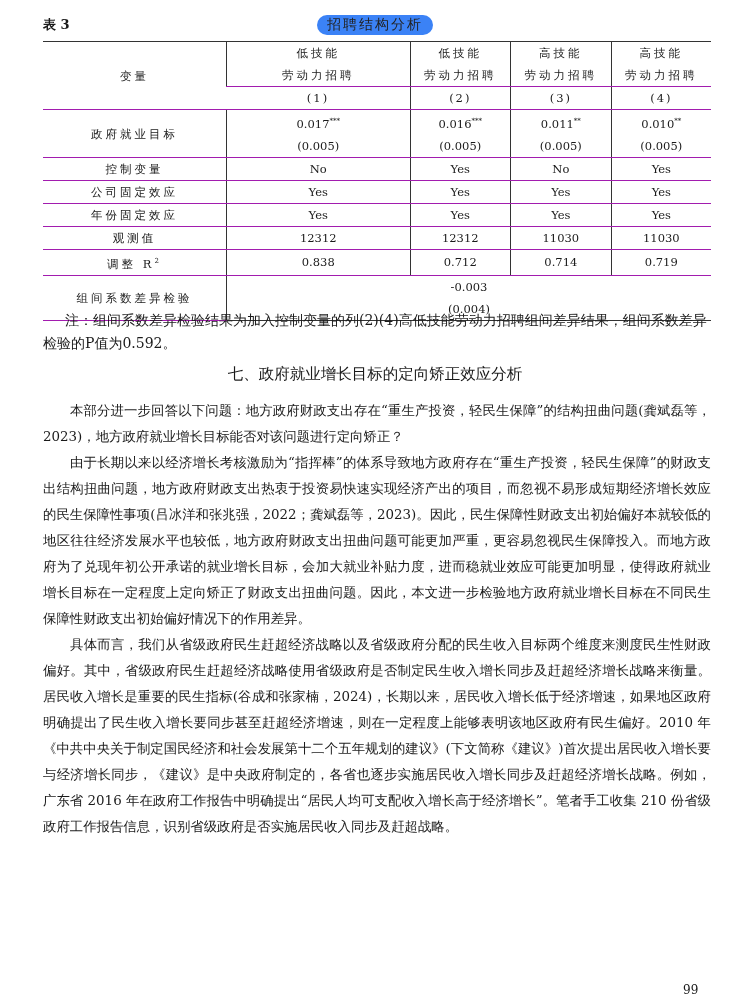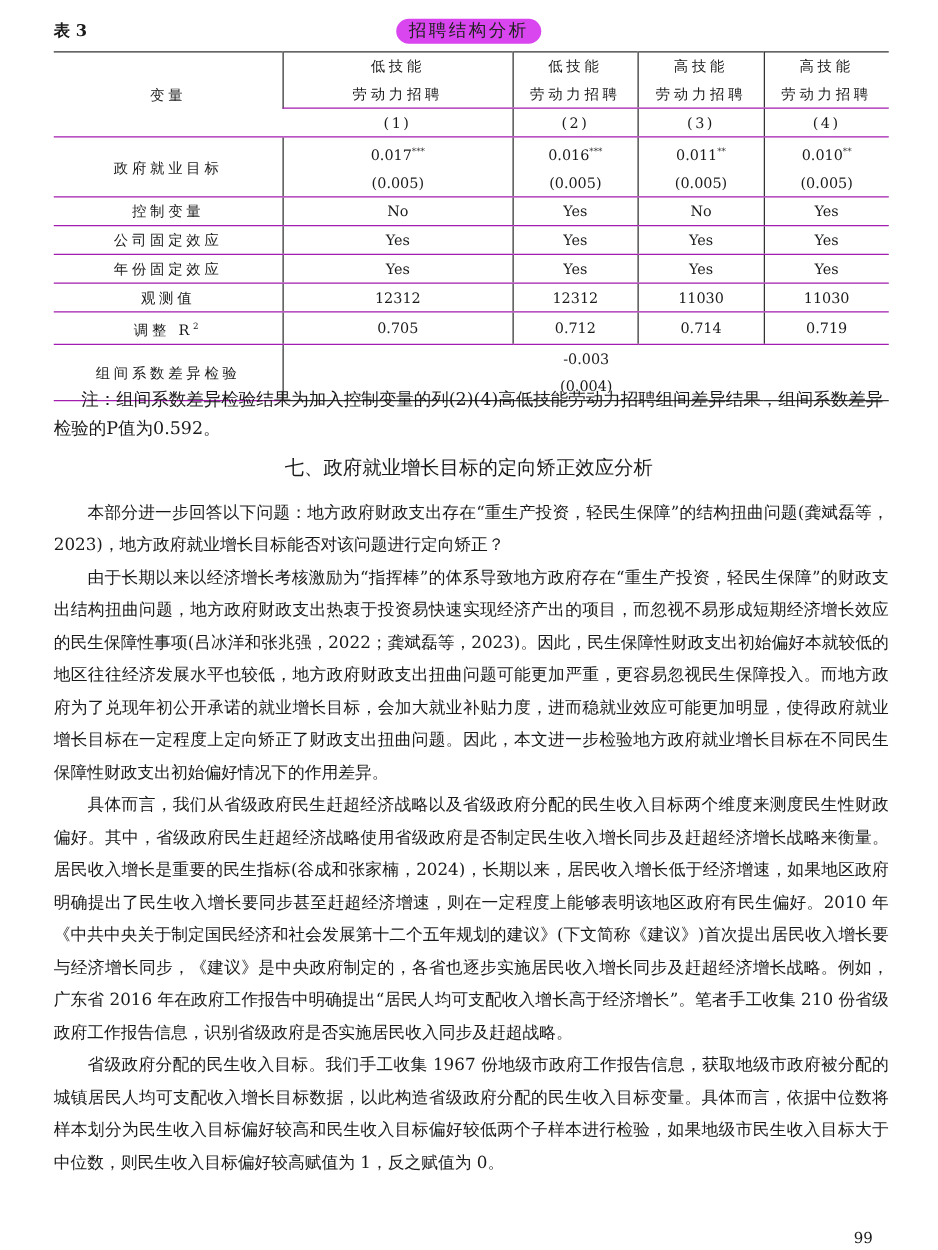--- a/index.html
+++ b/index.html
@@ -3,21 +3,21 @@
 <meta charset="utf-8">
 <style>
   html, body { margin: 0; padding: 0; background: #ffffff; }
   body {
     width: 750px; height: 1000px; position: relative; overflow: hidden;
     font-family: "DejaVu Serif", "Liberation Serif", serif; color: #1a1a1a;
   }
   .table-label { position: absolute; left: 43px; top: 16px; font-size: 13px; font-weight: bold; }
   .table-title-wrap { position: absolute; left: 0; width: 750px; top: 14px; text-align: center; }
   .table-title {
-    display: inline-block; background: #d946ef; border-radius: 12px;
+    display: inline-block; background: #3b82f6; border-radius: 12px;
     padding: 1px 10px; font-size: 14px; letter-spacing: 2px; color: #222;
   }
   table.reg {
     position: absolute; left: 43px; top: 41px; width: 668px;
     border-collapse: collapse; font-size: 11.5px;
     border-top: 1.5px solid #333; border-bottom: 1.5px solid #333;
   }
   table.reg td {
     text-align: center; padding: 0; border-bottom: 1px solid #a21caf;
     border-left: 1px solid #333; line-height: 22px;
@@ -119,21 +119,21 @@
   </tr>
   <tr>
     <td>观测值</td>
     <td>12312</td>
     <td>12312</td>
     <td>11030</td>
     <td>11030</td>
   </tr>
   <tr>
     <td><span>调整 R</span><sup>2</sup></td>
-    <td>0.705</td>
+    <td>0.838</td>
     <td>0.712</td>
     <td>0.714</td>
     <td>0.719</td>
   </tr>
   <tr>
     <td style="line-height:42px;">组间系数差异检验</td>
     <td colspan="4" style="border-bottom:none;">
       <div>-0.003</div>
       <div>(0.004)</div>
     </td>
@@ -142,16 +142,15 @@
   </table>
 
 <div class="note">注：组间系数差异检验结果为加入控制变量的列(2)(4)高低技能劳动力招聘组间差异结果，组间系数差异检验的P值为0.592。</div>
 
 <div class="section-heading">七、政府就业增长目标的定向矫正效应分析</div>
 
 <div class="body-text">
   <p>本部分进一步回答以下问题：地方政府财政支出存在“重生产投资，轻民生保障”的结构扭曲问题(龚斌磊等，2023)，地方政府就业增长目标能否对该问题进行定向矫正？</p>
   <p>由于长期以来以经济增长考核激励为“指挥棒”的体系导致地方政府存在“重生产投资，轻民生保障”的财政支出结构扭曲问题，地方政府财政支出热衷于投资易快速实现经济产出的项目，而忽视不易形成短期经济增长效应的民生保障性事项(吕冰洋和张兆强，2022；龚斌磊等，2023)。因此，民生保障性财政支出初始偏好本就较低的地区往往经济发展水平也较低，地方政府财政支出扭曲问题可能更加严重，更容易忽视民生保障投入。而地方政府为了兑现年初公开承诺的就业增长目标，会加大就业补贴力度，进而稳就业效应可能更加明显，使得政府就业增长目标在一定程度上定向矫正了财政支出扭曲问题。因此，本文进一步检验地方政府就业增长目标在不同民生保障性财政支出初始偏好情况下的作用差异。</p>
   <p>具体而言，我们从省级政府民生赶超经济战略以及省级政府分配的民生收入目标两个维度来测度民生性财政偏好。其中，省级政府民生赶超经济战略使用省级政府是否制定民生收入增长同步及赶超经济增长战略来衡量。居民收入增长是重要的民生指标(谷成和张家楠，2024)，长期以来，居民收入增长低于经济增速，如果地区政府明确提出了民生收入增长要同步甚至赶超经济增速，则在一定程度上能够表明该地区政府有民生偏好。2010 年《中共中央关于制定国民经济和社会发展第十二个五年规划的建议》(下文简称《建议》)首次提出居民收入增长要与经济增长同步，《建议》是中央政府制定的，各省也逐步实施居民收入增长同步及赶超经济增长战略。例如，广东省 2016 年在政府工作报告中明确提出“居民人均可支配收入增长高于经济增长”。笔者手工收集 210 份省级政府工作报告信息，识别省级政府是否实施居民收入同步及赶超战略。</p>
-  <p>省级政府分配的民生收入目标。我们手工收集 1967 份地级市政府工作报告信息，获取地级市政府被分配的城镇居民人均可支配收入增长目标数据，以此构造省级政府分配的民生收入目标变量。具体而言，依据中位数将样本划分为民生收入目标偏好较高和民生收入目标偏好较低两个子样本进行检验，如果地级市民生收入目标大于中位数，则民生收入目标偏好较高赋值为 1，反之赋值为 0。</p>
 </div>
 
 <div class="page-number">99</div>
 
 </body></html>

